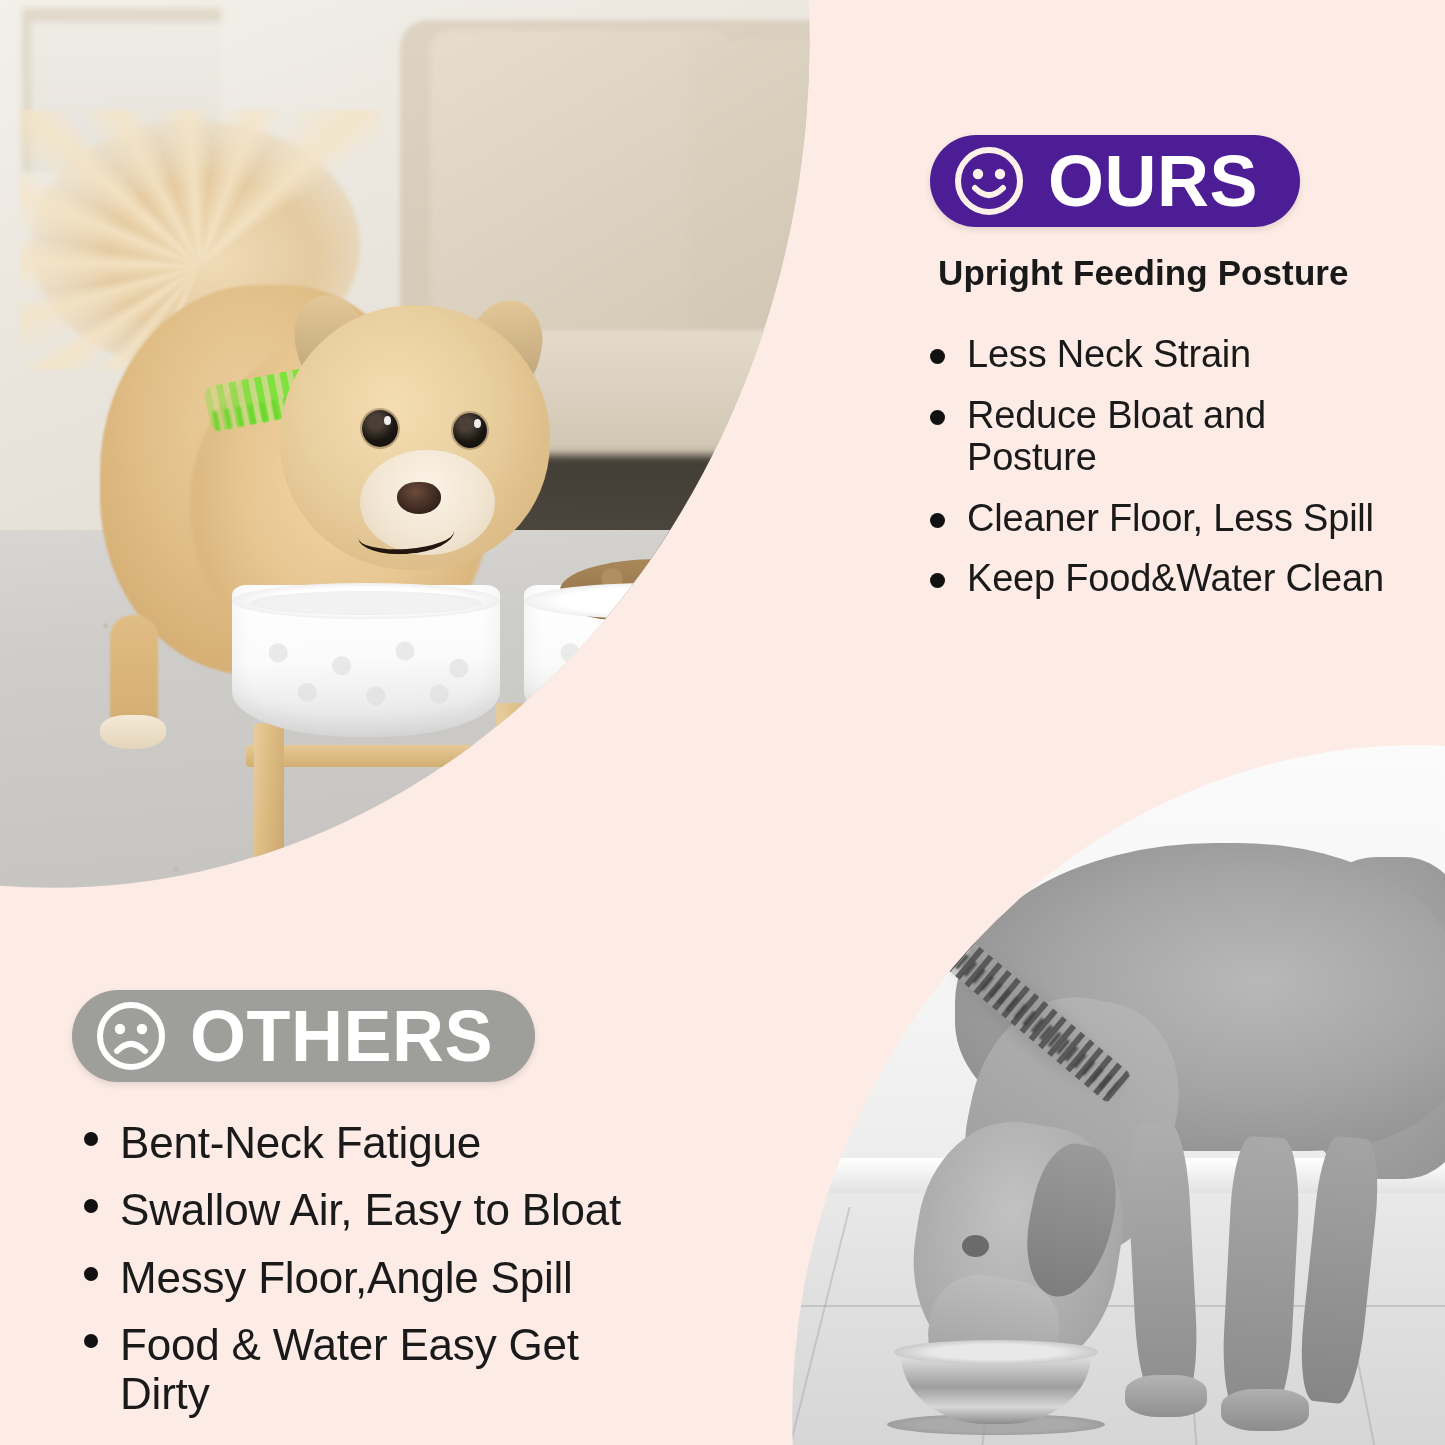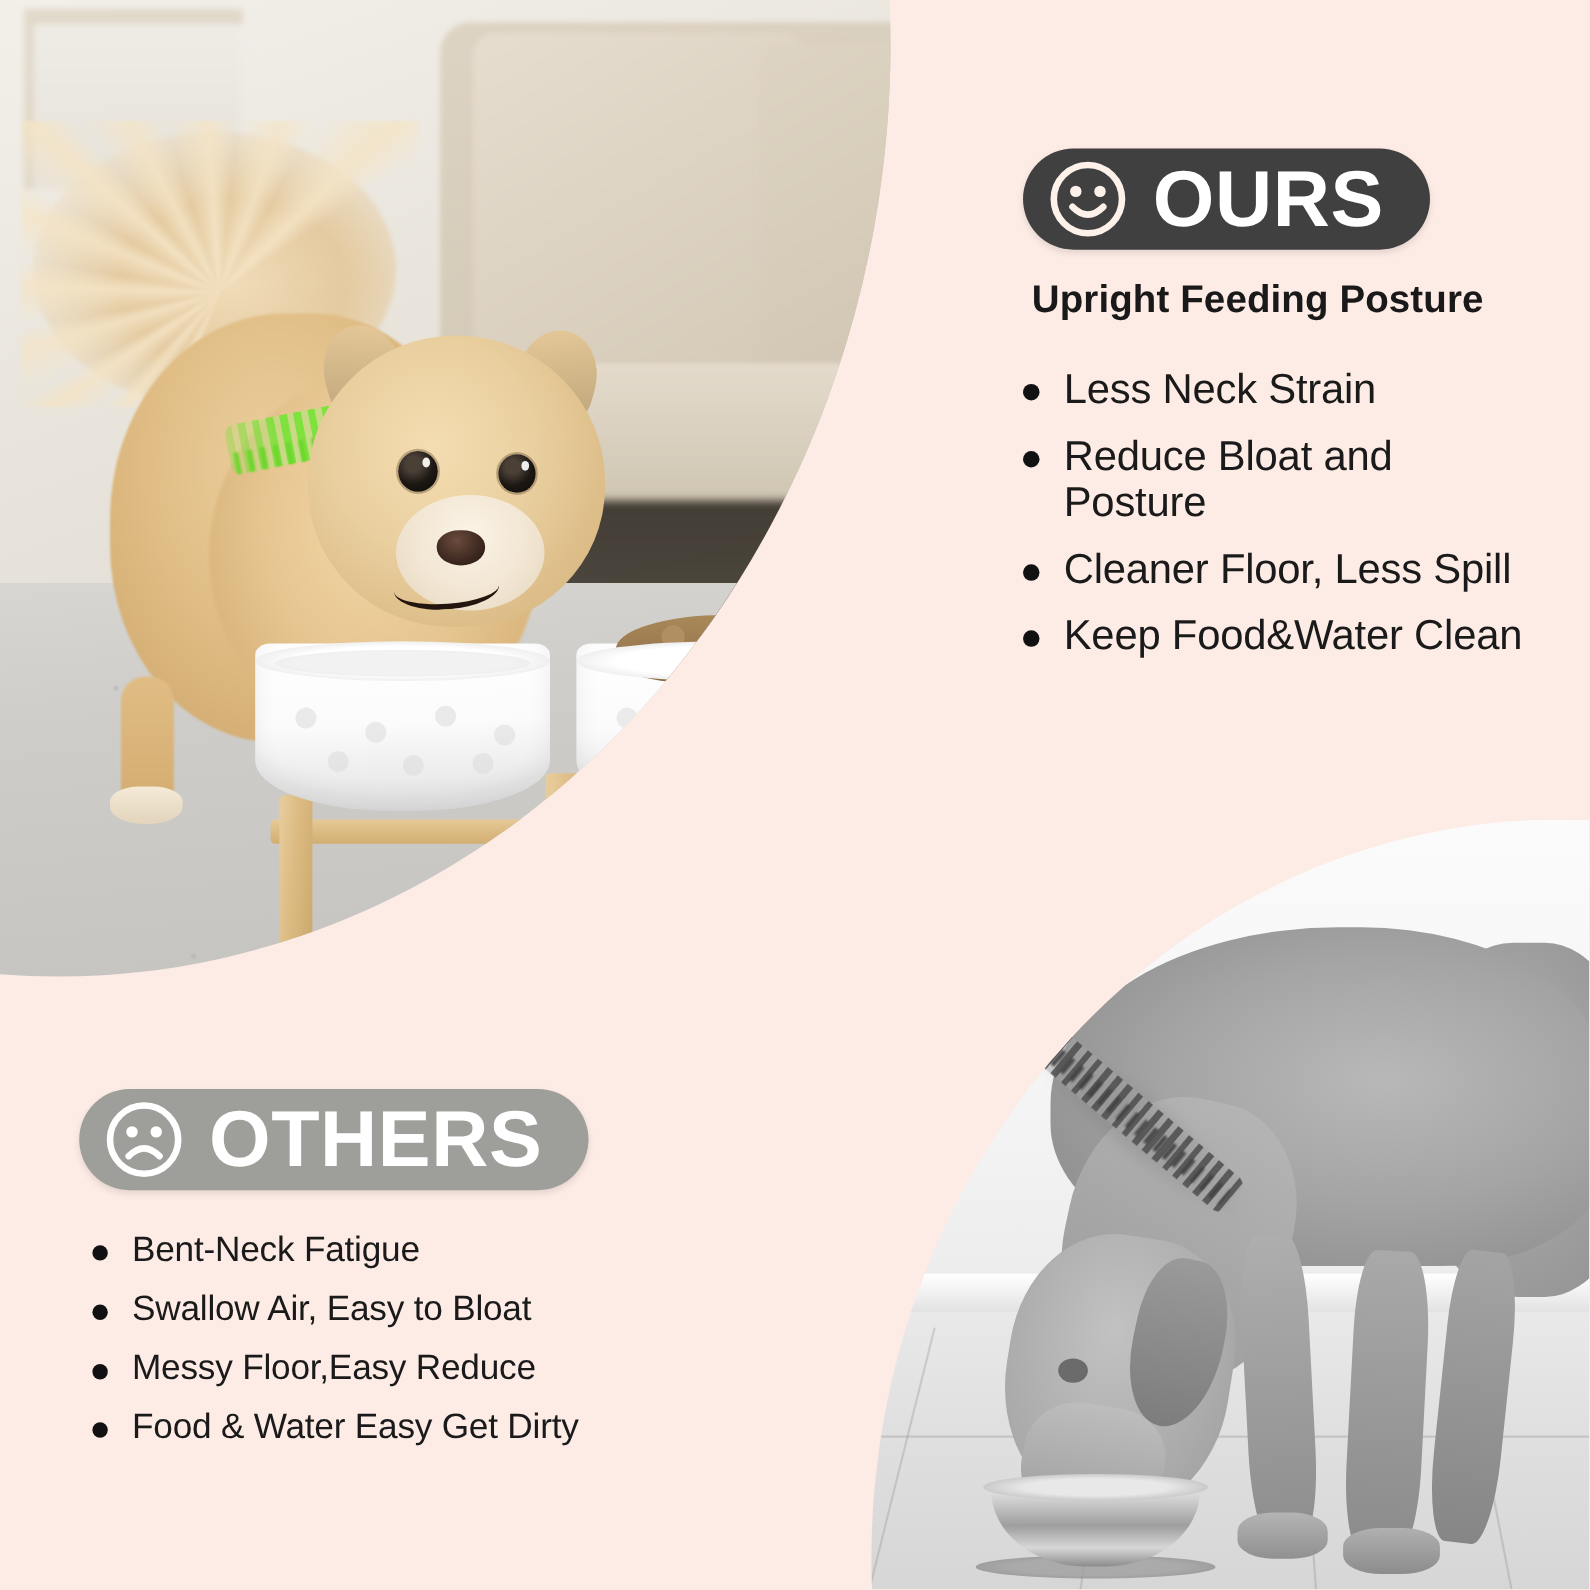--- a/index.html
+++ b/index.html
@@ -250,34 +250,34 @@
     filter:blur(4px);}
 
   
   .panel{position:absolute;}
   .panel-ours{left:930px;top:135px;width:470px;}
   .panel-others{left:72px;top:990px;width:580px;}
 
   .badge{display:inline-flex;align-items:center;gap:22px;
     border-radius:999px;padding:9px 42px 9px 22px;
     box-shadow:0 3px 7px rgba(0,0,0,.10);}
-  .badge-ours{background:#404040;}
+  .badge-ours{background:#4c1d95;}
   .badge-others{background:#9E9E9B;}
   .badge-text{color:#fff;font-size:72px;font-weight:bold;letter-spacing:.5px;line-height:1;}
   .face{flex:0 0 auto;display:block;}
 
   .subhead{font-size:35px;font-weight:bold;color:#191919;margin:26px 0 0 8px;letter-spacing:.1px;}
   .panel-others .subhead{font-size:34px;margin-top:24px;margin-left:20px;}
 
   ul.pts{list-style:none;margin:40px 0 0 0;padding:0;}
   ul.pts li{display:flex;align-items:flex-start;gap:22px;margin-bottom:18px;}
   .dot{flex:0 0 auto;width:15px;height:15px;border-radius:50%;background:#111;margin-top:16px;}
   .pt{font-size:38px;color:#1a1a1a;line-height:1.12;letter-spacing:-.2px;}
   .panel-others ul.pts{margin-top:36px;margin-left:12px;}
-  .panel-others .pt{font-size:32px;}
+  .panel-others .pt{font-size:44px;}
   .panel-others .dot{width:14px;height:14px;margin-top:14px;}
 </style>
 </head>
 <body>
 
 <div id="stage">
 
   <div class="photo-top">
     <div class="scene-top">
       <div class="wall"></div>
@@ -416,21 +416,21 @@
       <li>
         <span class="dot"></span>
         <span class="pt">Bent-Neck Fatigue</span>
       </li>
       <li>
         <span class="dot"></span>
         <span class="pt">Swallow Air, Easy to Bloat</span>
       </li>
       <li>
         <span class="dot"></span>
-        <span class="pt">Messy Floor,Easy Reduce</span>
+        <span class="pt">Messy Floor,Angle Spill</span>
       </li>
       <li>
         <span class="dot"></span>
         <span class="pt">Food &amp; Water Easy Get Dirty</span>
       </li>
     </ul>
   </div>
 
 </div>
 

